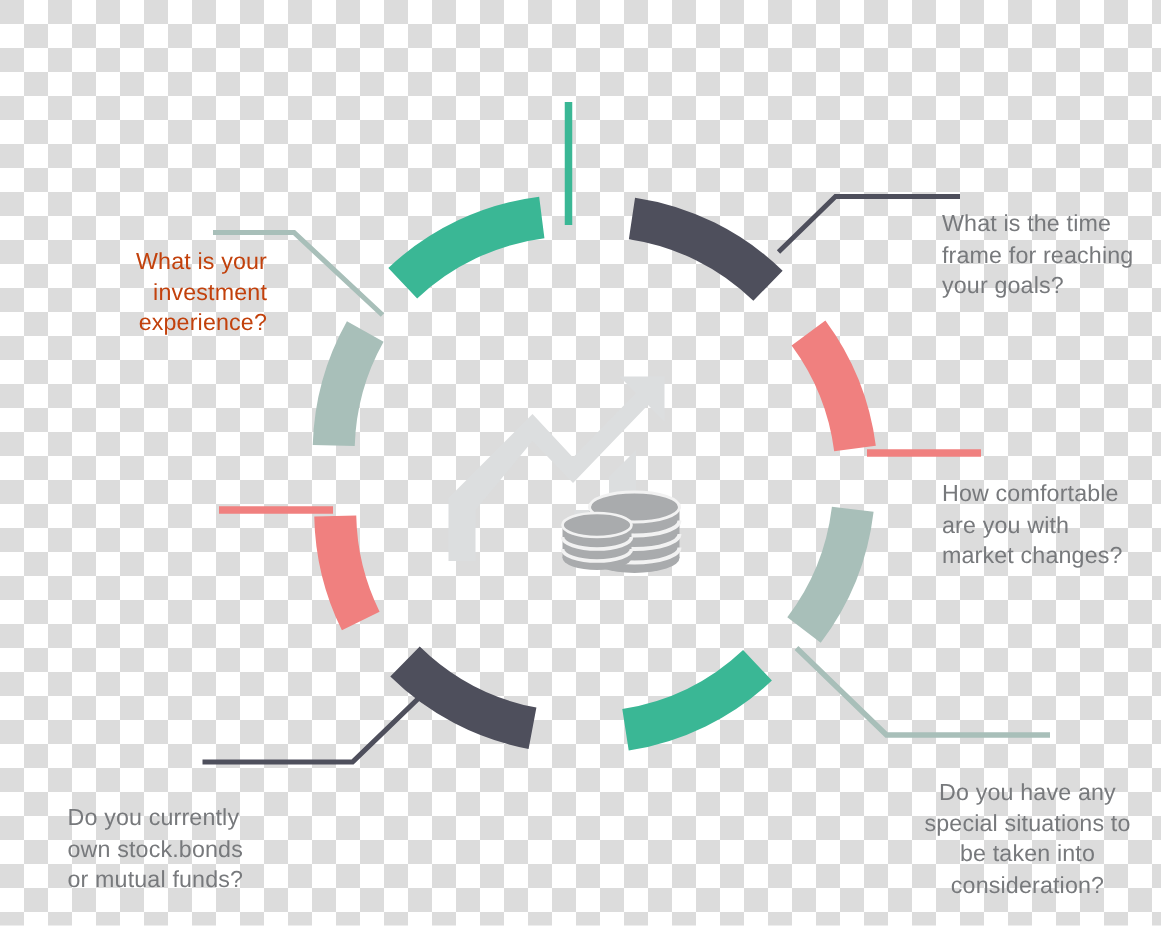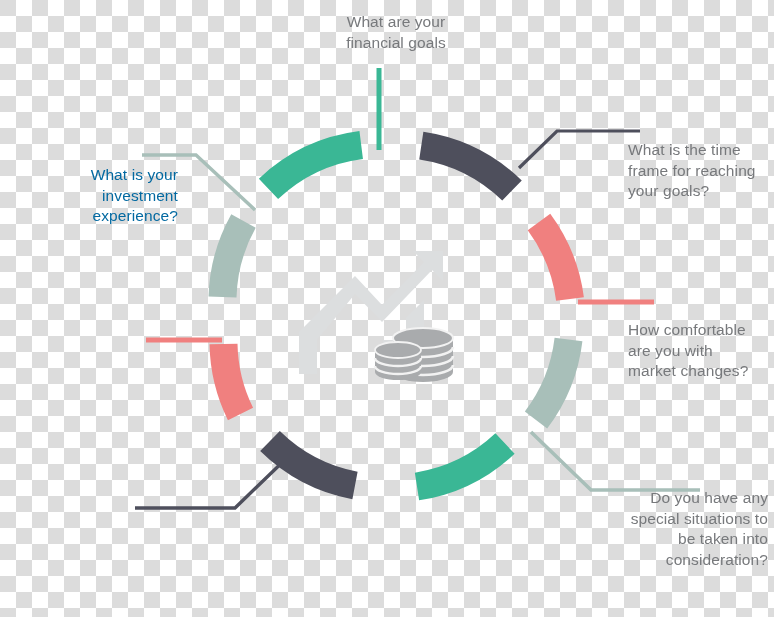--- a/index.html
+++ b/index.html
@@ -20,21 +20,21 @@
     color:#77797c;
     font-size:15.5px;
     line-height:1.33;
     letter-spacing:.1px;
     white-space:pre-line;
   }
   
   #label-goals       {left:330px; top:12px;  width:132px; text-align:center;}
   #label-timeframe   {left:628px; top:140px; width:150px; text-align:left;}
   #label-comfort     {left:628px; top:320px; width:148px; text-align:left;}
-  #label-special     {left:602px; top:488px; width:166px; text-align:right;}
+  #label-special     {left:602px; top:519px; width:166px; text-align:center;}
   #label-ownstock    {left:45px;  top:536px; width:160px; text-align:left;}
   #label-tax         {left:8px;   top:343px; width:140px; text-align:right;}
   #label-experience  {left:38px;  top:165px; width:140px; text-align:right;}
 </style>
 </head>
 <body>
 
 <div id="diagram-root">
 
   <svg id="wheel" viewBox="0 0 774 617">
@@ -108,34 +108,35 @@
         <ellipse cx="398" cy="372" rx="23" ry="8" fill="#a9abad"></ellipse>
         <rect x="375" y="350" width="46" height="22" fill="#a9abad"></rect>
         <ellipse cx="398" cy="350" rx="23" ry="8" fill="#a9abad"></ellipse>
         <path d="M 375 358 A 23 8 0 0 0 421 358" fill="none" stroke="#f2f2f2" stroke-width="2.4"></path>
         <path d="M 375 366 A 23 8 0 0 0 421 366" fill="none" stroke="#f2f2f2" stroke-width="2.4"></path>
         <ellipse cx="398" cy="350" rx="23" ry="8" fill="none" stroke="#f2f2f2" stroke-width="1.8"></ellipse>
       </g>
     </g>
   </svg>
 
-  <div class="label" id="label-goals" style="color: rgb(119, 121, 124);">What are your
-financial goals</div>
 
   <div class="label" id="label-timeframe" style="color: rgb(119, 121, 124);">What is the time
 frame for reaching
 your goals?</div>
 
   <div class="label" id="label-comfort" style="color: rgb(119, 121, 124);">How comfortable
 are you with
 market changes?</div>
 
   <div class="label" id="label-special" style="color: rgb(119, 121, 124);">Do you have any
 special situations to
 be taken into
 consideration?</div>
 
+  <div class="label" id="label-ownstock" style="color: rgb(119, 121, 124);">Do you currently
+own stock.bonds
+or mutual funds?</div>
 
 
-  <div class="label" id="label-experience" style="color: #0369a1;">What is your
+  <div class="label" id="label-experience" style="color: #c2410c;">What is your
 investment
 experience?</div>
 </div>
 
 </body></html>

